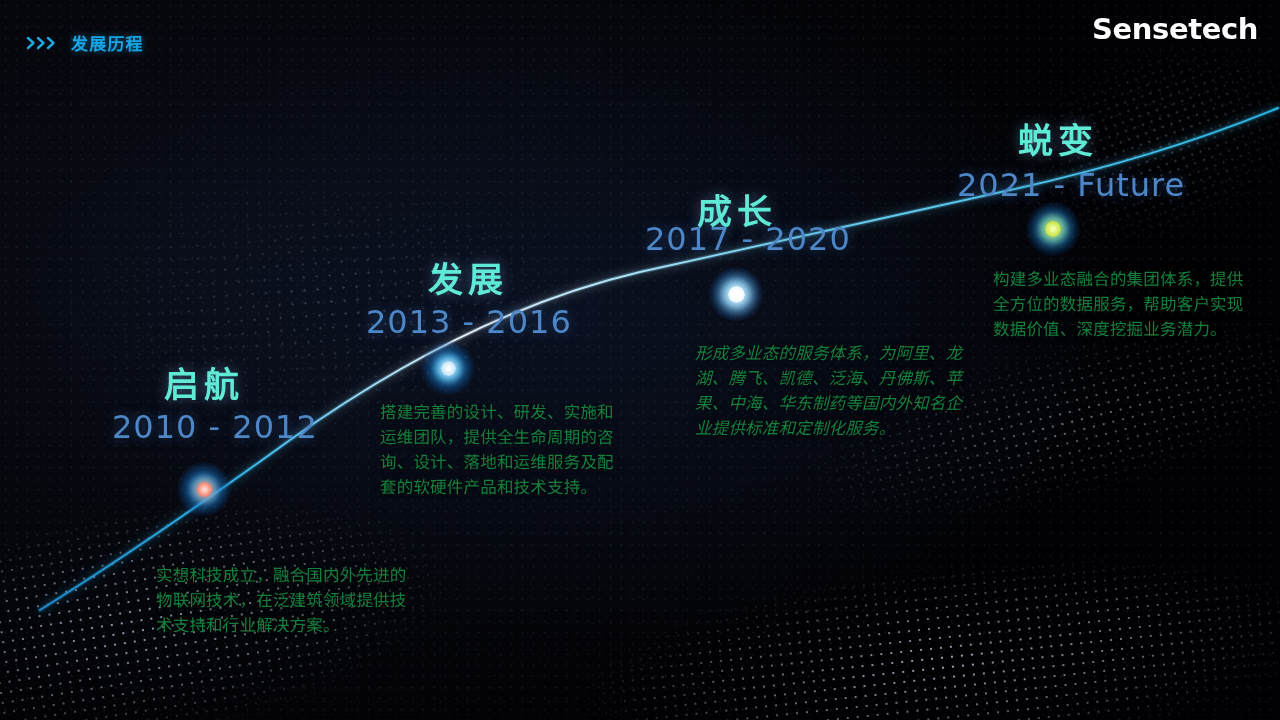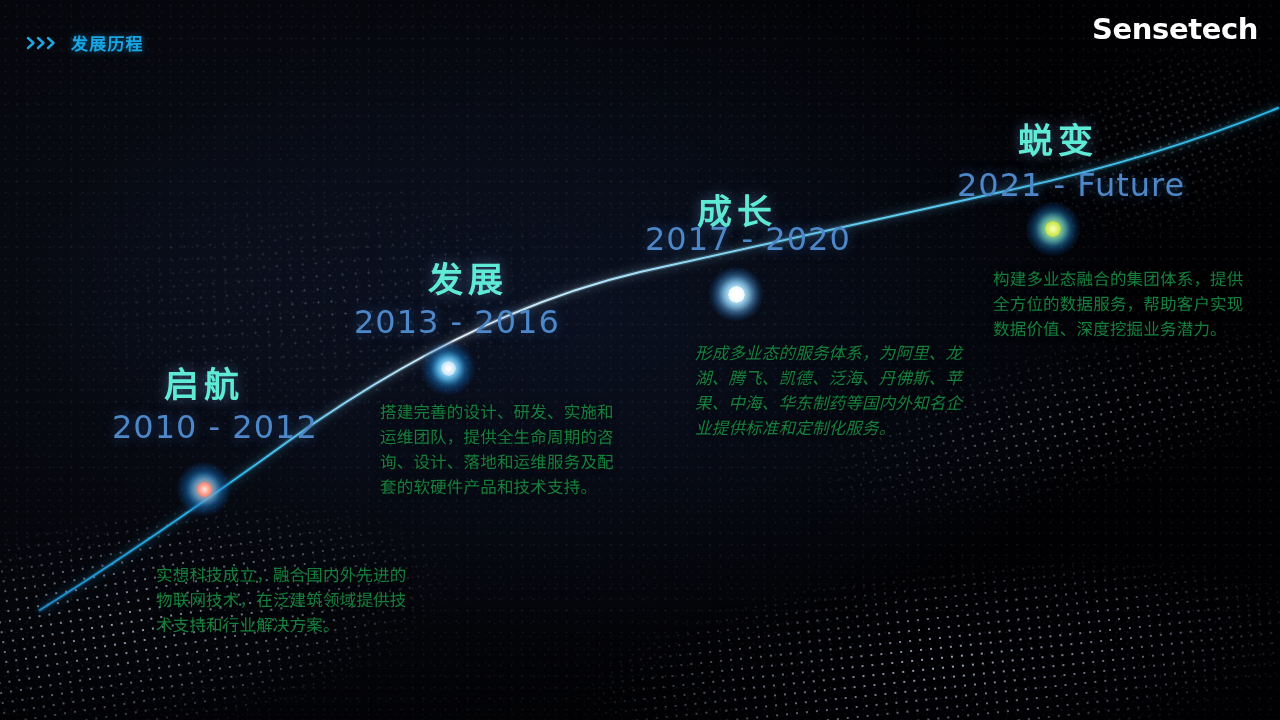--- a/index.html
+++ b/index.html
@@ -277,21 +277,21 @@
     <div class="ms-year" style="left:112px; top:408px;">2010 - 2012</div>
     <div class="node c-salmon" style="left:204px; top:489px;">
       <div class="halo"></div>
       <div class="core"></div>
     </div>
     <div class="ms-desc" style="left:156px; top:540px; width:266px;margin-top:23px;">实想科技成立，融合国内外先进的物联网技术，在泛建筑领域提供技术支持和行业解决方案。</div>
   </div>
 
   <div class="milestone">
     <div class="ms-title" style="left:388px; top:251px;margin-left:40px;">发展</div>
-    <div class="ms-year" style="left:354px; top:303px;">2013 - 2016</div>
+    <div class="ms-year" style="left:366px; top:303px;">2013 - 2016</div>
     <div class="node c-paleblue" style="left:448px; top:368px;">
       <div class="halo"></div>
       <div class="core"></div>
     </div>
     <div class="ms-desc" style="left:380px; top:400px; width:248px;">搭建完善的设计、研发、实施和运维团队，提供全生命周期的咨询、设计、落地和运维服务及配套的软硬件产品和技术支持。</div>
   </div>
 
   <div class="milestone">
     <div class="ms-title" style="left:697px; top:183px;">成长</div>
     <div class="ms-year" style="left:645px; top:220px;">2017 - 2020</div>

